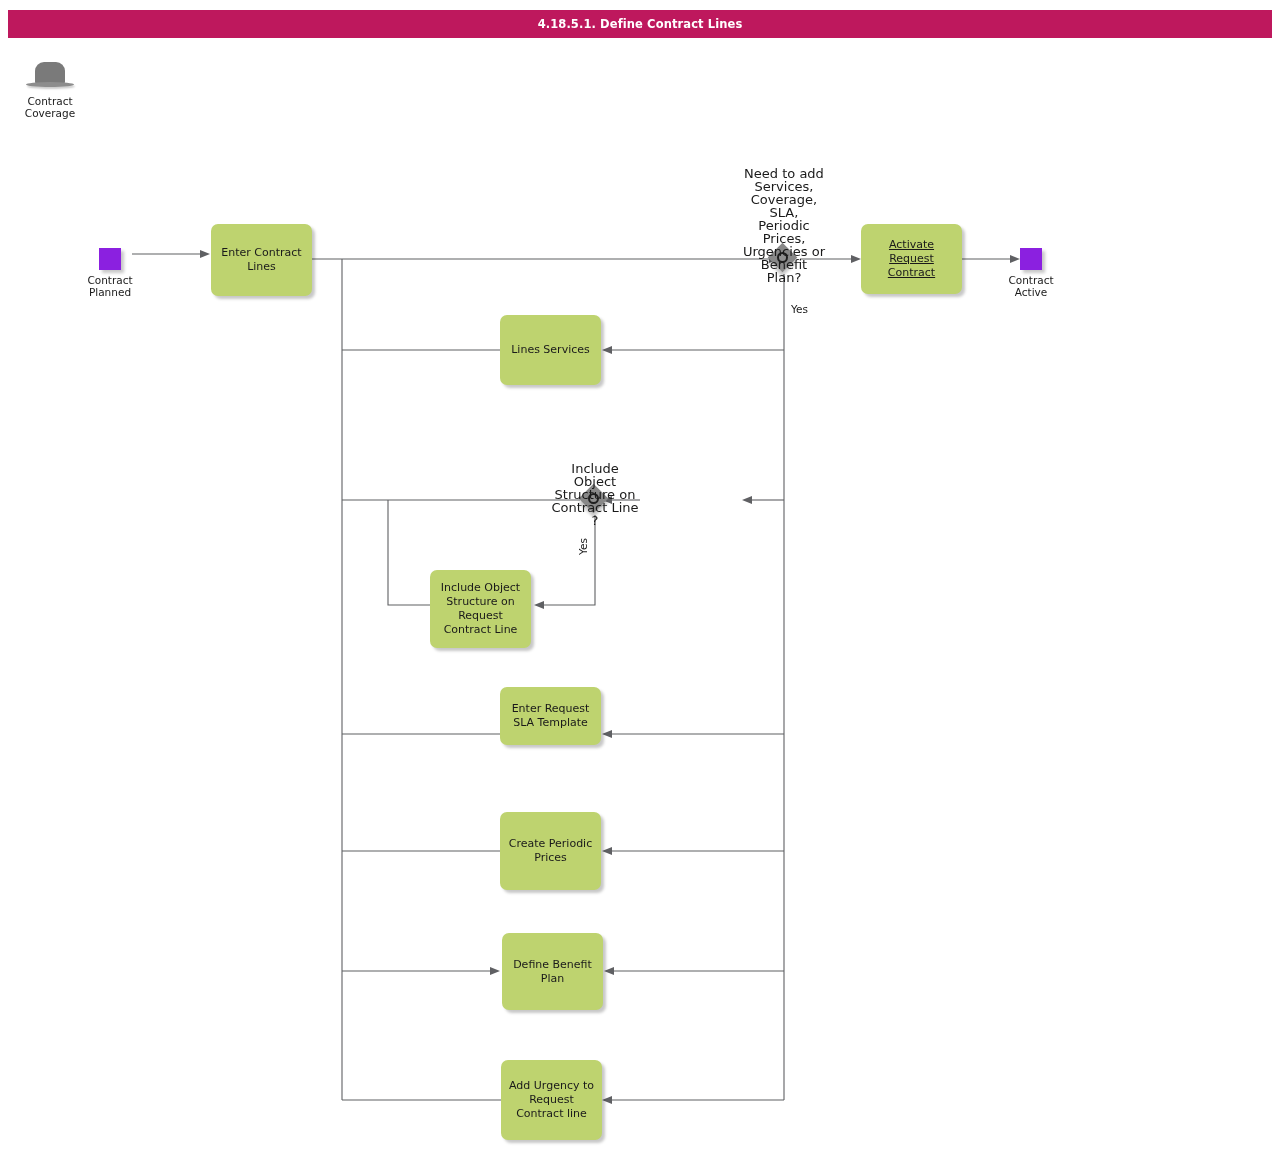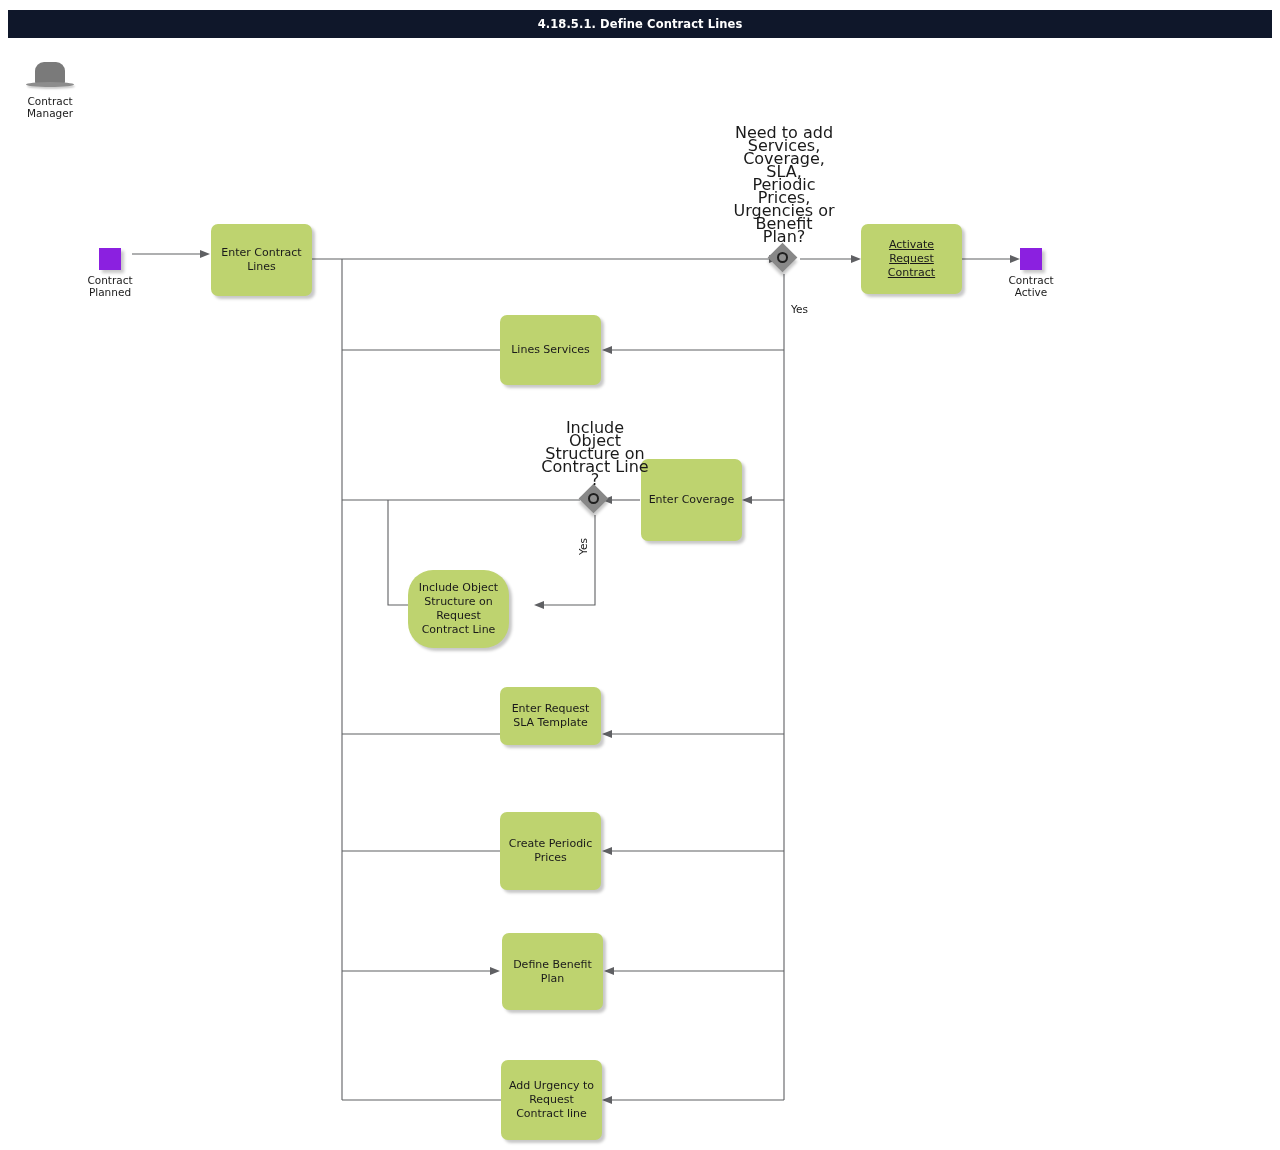--- a/index.html
+++ b/index.html
@@ -19,21 +19,21 @@
     background: #ffffff;
     overflow: hidden;
   }
   
   .titlebar {
     position: absolute;
     left: 8px;
     top: 10px;
     width: 1264px;
     height: 28px;
-    background: #0f172a;
+    background: #be185d;
     color: #ffffff;
     font-size: 11.5px;
     font-weight: bold;
     display: flex;
     align-items: center;
     justify-content: center;
     letter-spacing: .1px;
   }
   
   .role {
@@ -124,23 +124,24 @@
     width: 11px;
     height: 11px;
     border: 2px solid #1f1f1f;
     border-radius: 50%;
     background: #8f8f8f;
     box-sizing: border-box;
   }
   .gw-label {
     position: absolute;
     text-align: center;
-    font-size: 16px;
+    font-size: 13px;
     line-height: 13px;
     color: #1a1a1a;
+    margin-top: 41px;
   }
   .flow-label {
     position: absolute;
     font-size: 10.5px;
     line-height: 12px;
     color: #1a1a1a;
     white-space: nowrap;
   }
   .flow-label.vertical {
     transform: rotate(-90deg);
@@ -168,21 +169,21 @@
 <div id="canvas">
 
   <div class="titlebar">4.18.5.1. Define Contract Lines</div>
 
   <div class="role" style="left:10px; top:62px;">
     <div class="hat">
       <div class="crown"></div>
       <div class="brim"></div>
     </div>
     <div>Contract</div>
-    <div>Manager</div>
+    <div>Coverage</div>
   </div>
 
   <svg id="wires" viewBox="0 0 1280 1150">
     <defs></defs>
 
     <line x1="132" y1="254" x2="200" y2="254"></line>
     <polygon class="ah" points="200,250 210,254 200,258"></polygon>
 
     <line x1="312" y1="259" x2="770" y2="259"></line>
     <polygon class="ah" points="769,255 779,259 769,263"></polygon>
@@ -249,23 +250,22 @@
     <div>Contract</div>
     <div>Active</div>
   </div>
 
   <div class="task" style="left:211px; top:224px; width:101px; height:72px;">Enter Contract Lines</div>
 
   <div class="task" style="left:861px; top:224px; width:101px; height:70px;text-decoration:underline;">Activate Request Contract</div>
 
   <div class="task" style="left:500px; top:315px; width:101px; height:70px;">Lines Services</div>
 
-  <div class="task" style="left:641px; top:459px; width:101px; height:82px;">Enter Coverage</div>
-
-  <div class="task" style="left:408px; top:570px; width:101px; height:78px;border-radius:25px;">Include Object Structure on Request Contract Line</div>
+
+  <div class="task" style="left:430px; top:570px; width:101px; height:78px;">Include Object Structure on Request Contract Line</div>
 
   <div class="task" style="left:500px; top:687px; width:101px; height:58px;">Enter Request SLA Template</div>
 
   <div class="task" style="left:500px; top:812px; width:101px; height:78px;">Create Periodic Prices</div>
 
   <div class="task" style="left:501px; top:1060px; width:101px; height:80px;">Add Urgency to Request Contract line</div>
 
   <div class="task" style="left:502px; top:933px; width:101px; height:77px;">Define Benefit Plan</div>
 
   <div class="gw" style="left:769px; top:244px;">

